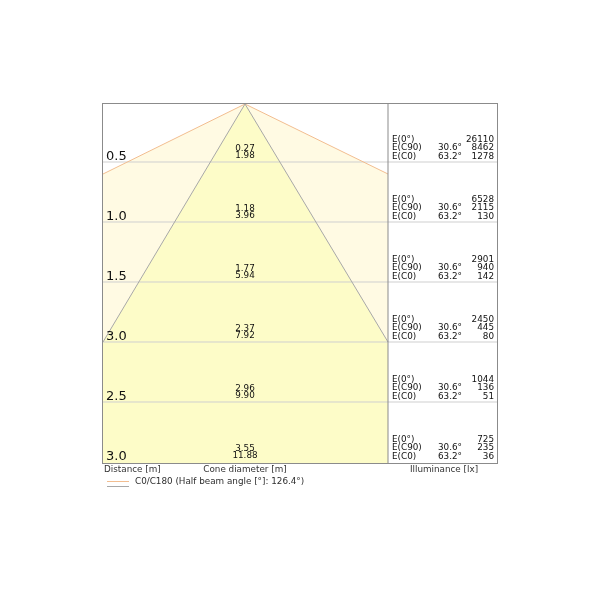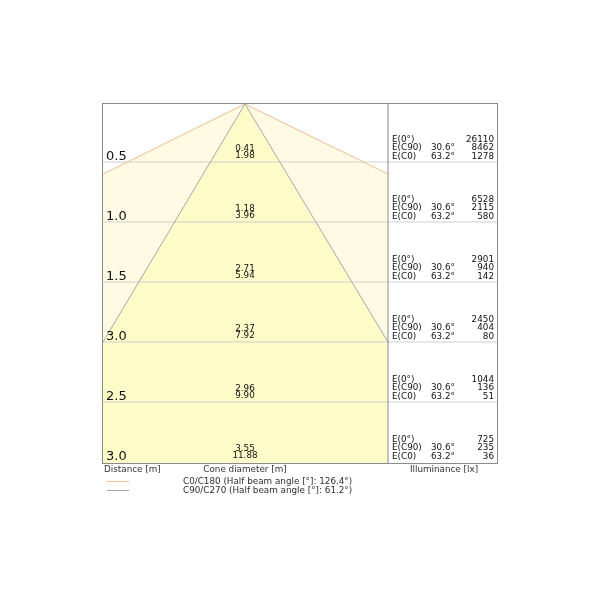--- a/index.html
+++ b/index.html
@@ -18,34 +18,34 @@
     white-space:nowrap;z-index:3;
   }
   .cone-labels{
     position:absolute;left:102px;width:80px;text-align:center;
     font-size:8.8px;line-height:7px;color:#111;z-index:3;
   }
   .e-block{
     position:absolute;left:289px;width:102px;z-index:3;
     font-size:8.8px;line-height:8.4px;color:#111;
   }
-  .e-line{display:flex;}
+  .e-line{display:flex;gap:7px;}
   .e-l{width:37px;text-align:left;white-space:nowrap;}
   .e-a{width:28px;text-align:center;white-space:nowrap;}
   .e-v{flex:1;text-align:right;white-space:nowrap;}
   .axis-label{
     position:absolute;top:464px;font-size:8.8px;line-height:10px;color:#333;
     white-space:nowrap;
   }
   .axis-distance{left:104px;text-align:right;}
   .axis-cone{left:165px;width:160px;text-align:center;}
   .axis-illum{left:394px;width:100px;text-align:center;}
   .legend-item{
     position:absolute;left:107px;display:flex;align-items:center;
-    font-size:8.8px;line-height:9px;color:#2e2e2e;white-space:nowrap;gap:48px;
+    font-size:8.8px;line-height:9px;color:#2e2e2e;white-space:nowrap;
   }
   .legend-swatch{width:22px;height:1px;margin-right:6px;flex:0 0 auto;}
 </style>
 </head>
 <body>
 
 <div class="fig">
 
   <svg width="394" height="359" viewBox="0 0 394 359">
 
@@ -69,21 +69,21 @@
     <g stroke="#a8a8a8" stroke-width="1">
       <line x1="142" y1="0" x2="0" y2="238"></line>
       <line x1="142" y1="0" x2="285" y2="238"></line>
     </g>
 
     <line x1="285" y1="0" x2="285" y2="359" stroke="#8b8b8b" stroke-width="1"></line>
   </svg>
 
   <div class="dist-label" style="top:47px">0.5</div>
   <div class="cone-labels" style="top:41px">
-    <div>0.41</div>
+    <div>0.27</div>
     <div>1.98</div>
   </div>
   <div class="e-block" style="top:31px">
     <div class="e-line">
         <span class="e-l">E(0°)</span>
         <span class="e-a"></span>
         <span class="e-v">26110</span>
       </div>
     <div class="e-line">
         <span class="e-l">E(C90)</span>
@@ -109,27 +109,27 @@
         <span class="e-v">6528</span>
       </div>
     <div class="e-line">
         <span class="e-l">E(C90)</span>
         <span class="e-a">30.6°</span>
         <span class="e-v">2115</span>
       </div>
     <div class="e-line">
         <span class="e-l">E(C0)</span>
         <span class="e-a">63.2°</span>
-        <span class="e-v">580</span>
+        <span class="e-v">130</span>
       </div>
   </div>
 
   <div class="dist-label" style="top:167px">1.5</div>
   <div class="cone-labels" style="top:161px">
-    <div>2.71</div>
+    <div>1.77</div>
     <div>5.94</div>
   </div>
   <div class="e-block" style="top:151px">
     <div class="e-line">
         <span class="e-l">E(0°)</span>
         <span class="e-a"></span>
         <span class="e-v">2901</span>
       </div>
     <div class="e-line">
         <span class="e-l">E(C90)</span>
@@ -150,21 +150,21 @@
   </div>
   <div class="e-block" style="top:211px">
     <div class="e-line">
         <span class="e-l">E(0°)</span>
         <span class="e-a"></span>
         <span class="e-v">2450</span>
       </div>
     <div class="e-line">
         <span class="e-l">E(C90)</span>
         <span class="e-a">30.6°</span>
-        <span class="e-v">404</span>
+        <span class="e-v">445</span>
       </div>
     <div class="e-line">
         <span class="e-l">E(C0)</span>
         <span class="e-a">63.2°</span>
         <span class="e-v">80</span>
       </div>
   </div>
 
   <div class="dist-label" style="top:287px">2.5</div>
   <div class="cone-labels" style="top:281px">
@@ -217,14 +217,13 @@
 <div class="axis-label axis-distance">Distance [m]</div>
 <div class="axis-label axis-cone">Cone diameter [m]</div>
 <div class="axis-label axis-illum">Illuminance [lx]</div>
 
 <div class="legend-item" style="top:477px">
   <span class="legend-swatch" style="background: rgb(242, 189, 144);"></span>
   <span>C0/C180 (Half beam angle [°]: 126.4°)</span>
 </div>
 <div class="legend-item" style="top:486px">
   <span class="legend-swatch" style="background: rgb(168, 168, 168);"></span>
-  <span>C90/C270 (Half beam angle [°]: 61.2°)</span>
 </div>
 
 </body></html>

